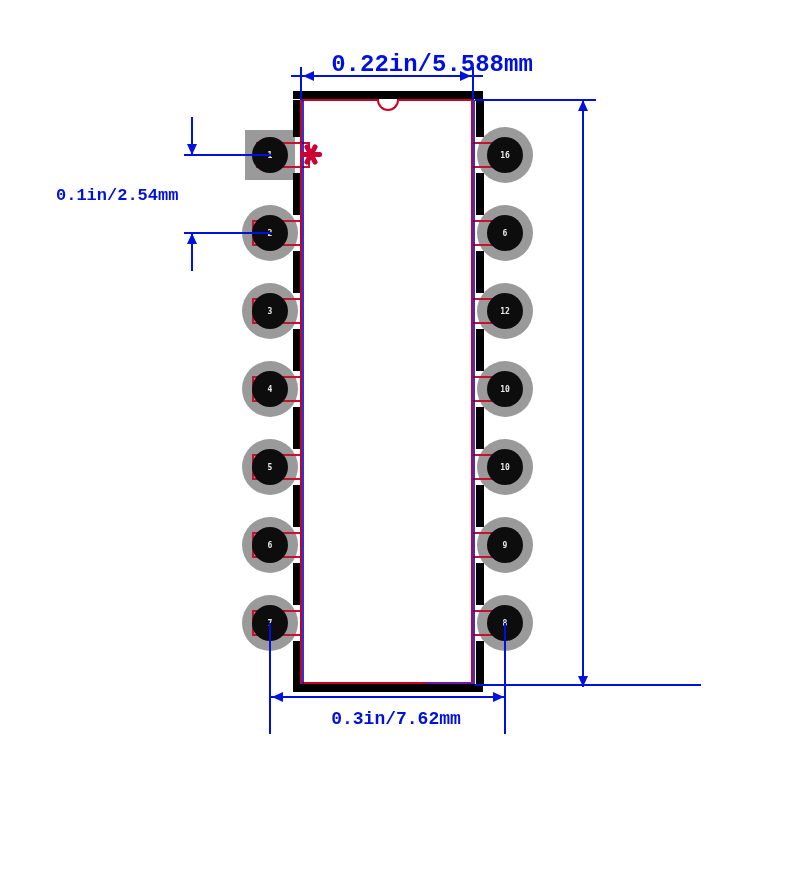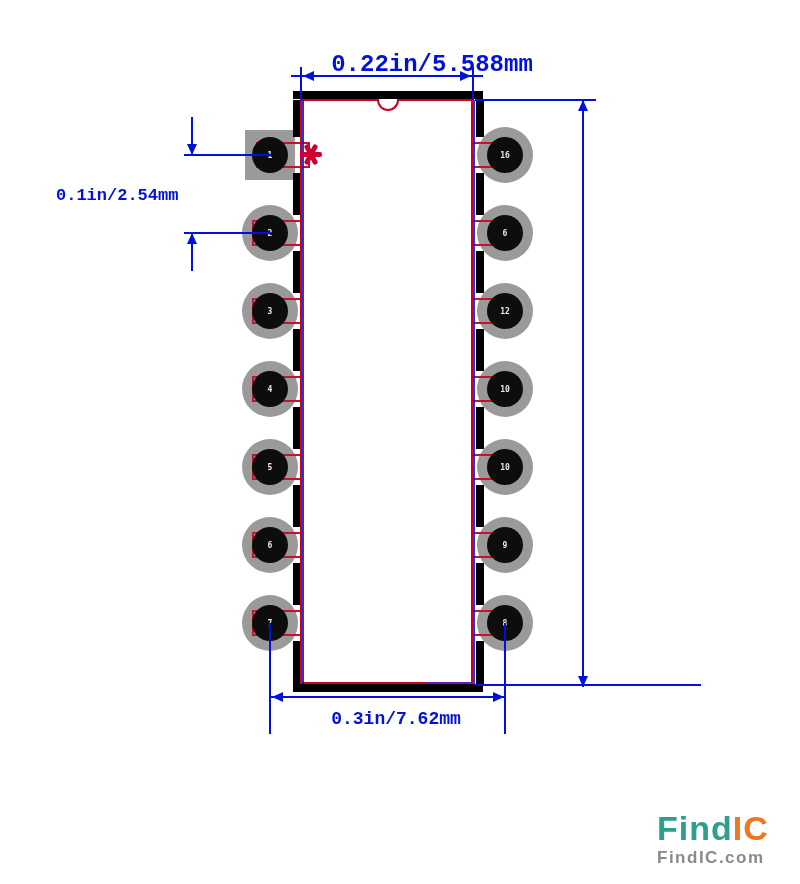--- a/index.html
+++ b/index.html
@@ -187,20 +187,14 @@
   <div class="abs dim" style="left:475px;top:99px;width:121px;height:2px;"></div>
   <div class="abs dim" style="left:475px;top:684px;width:226px;height:2px;"></div>
 
   <div class="dim-label centered" style="left:396px;top:709px;">0.3in/7.62mm</div>
   <div class="abs dim" style="left:269px;top:623px;width:2px;height:111px;"></div>
   <div class="abs dim" style="left:504px;top:623px;width:2px;height:111px;"></div>
   <div class="abs dim" style="left:270px;top:696px;width:236px;height:2px;"></div>
   <div class="arrow a-left" style="left:272px;top:692px;"></div>
   <div class="arrow a-right" style="left:493px;top:692px;"></div>
 
-  <div class="logo">
-    <div class="logo-main">
-      <span class="logo-find">Find</span><span class="logo-ic">IC</span>
-    </div>
-    <div class="logo-domain">FindIC.com</div>
-  </div>
 
 </div>
 
 </body></html>

